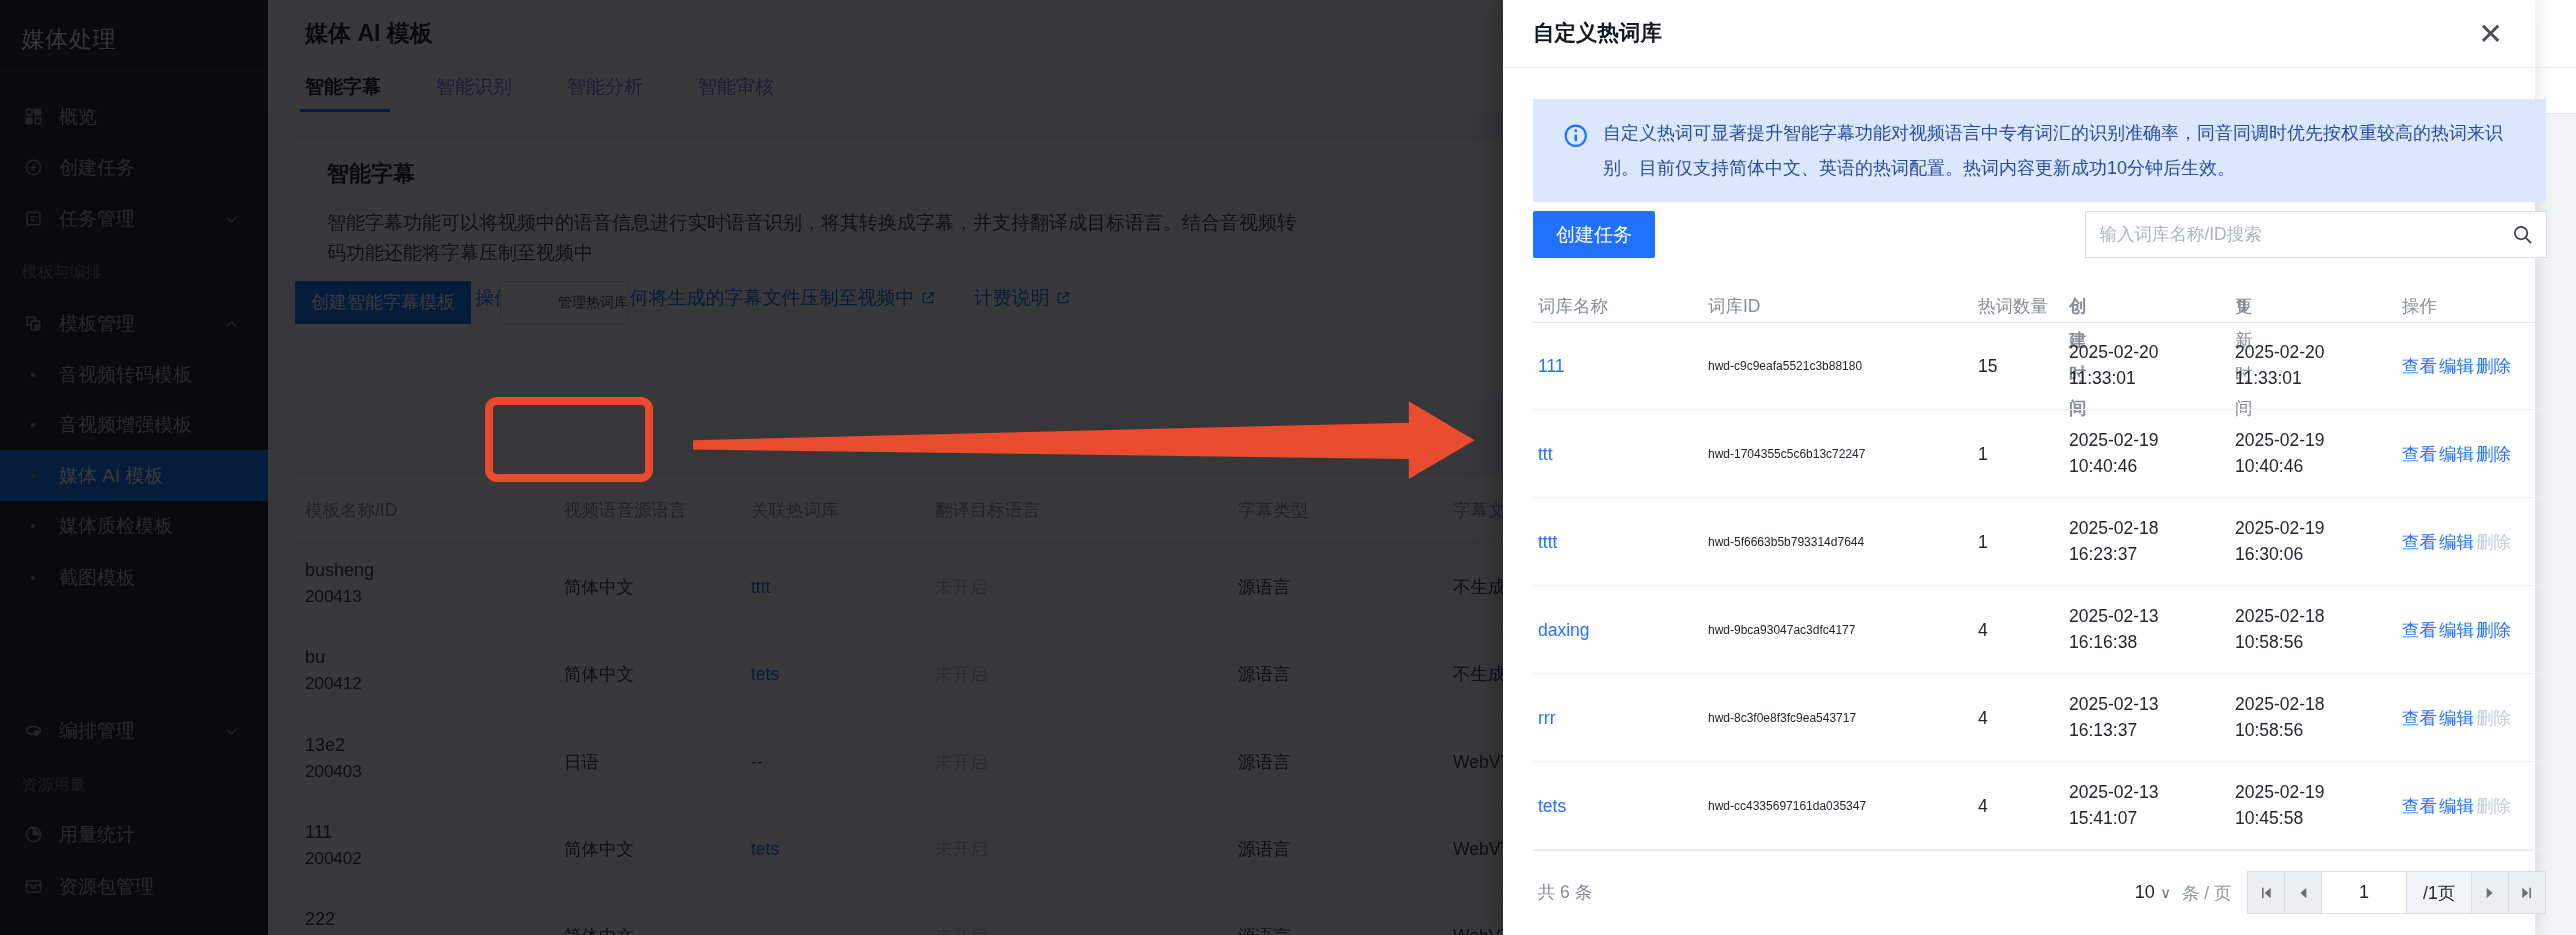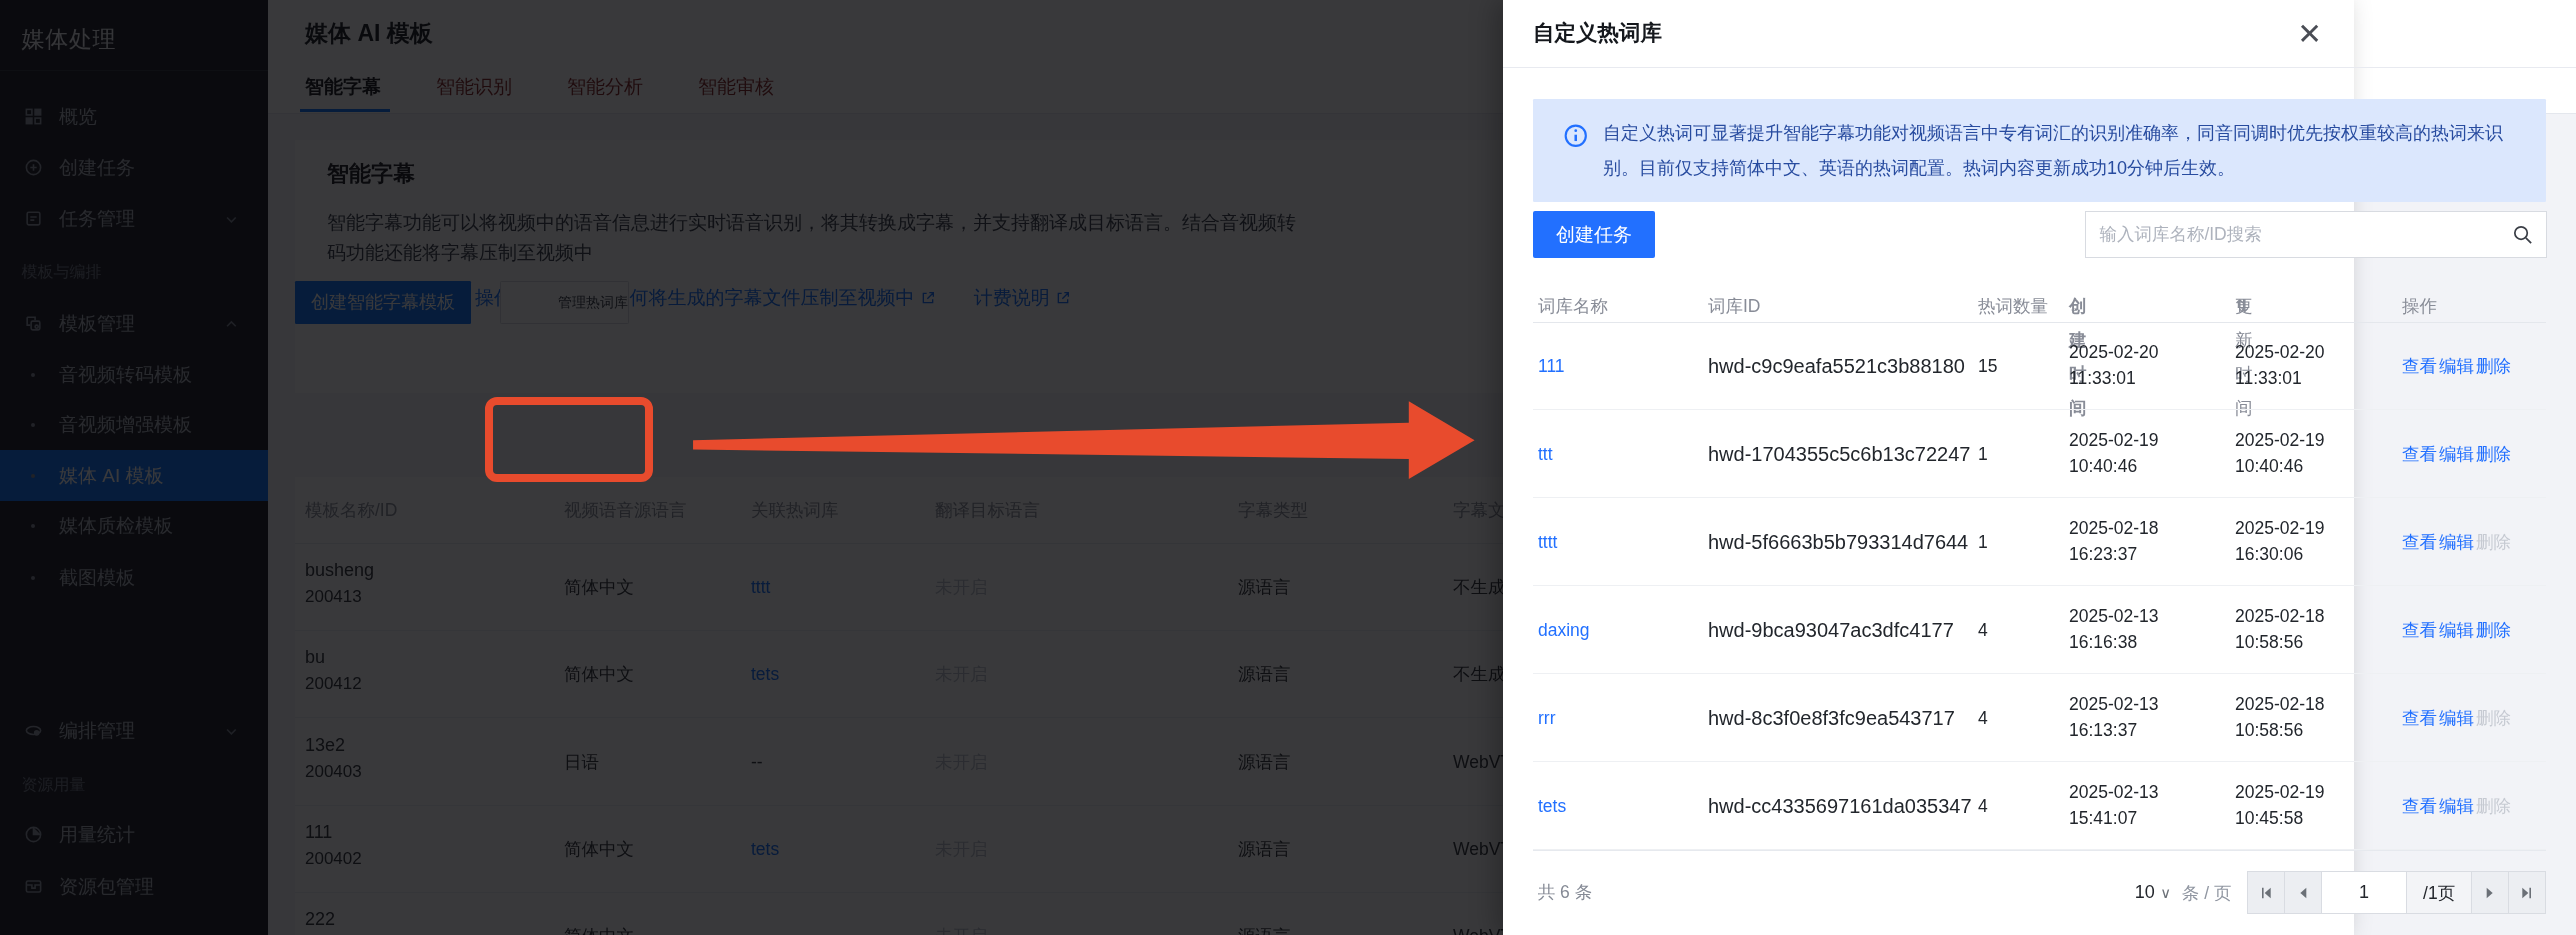--- a/index.html
+++ b/index.html
@@ -21,21 +21,21 @@
   .sb-sub .dot { position:absolute; left:31px; top:24px; width:4px; height:4px; border-radius:50%; background:#868c99; }
   .sb-active { background:#006eff; }
   .sb-active .lbl { color:#fff; }
   svg { display:block; }
 
   
   #main { left:268px; top:0; width:2308px; height:936px; background:#f2f3f7; }
   .mc-header { left:0; top:0; width:2308px; height:114px; background:#fff; border-bottom:1.3px solid #e4e7ed; }
   .page-title { left:37px; top:17.5px; font-size:23px; font-weight:bold; color:#12151b; }
   .tabs { left:37px; top:72px; height:40px; display:flex; gap:55px; }
-  .tab { font-size:19px; color:#7f1d1d; height:40px; line-height:29.5px; cursor:pointer; }
+  .tab { font-size:19px; color:#8b5cf6; height:40px; line-height:29.5px; cursor:pointer; }
   .tab.active { color:#0f1217; font-weight:bold; }
   .tab-underline { left:32px; top:109px; width:90px; height:3.4px; background:#006eff; }
 
   .card1 { left:27px; top:140px; width:1718px; height:253px; background:#fff; }
   .card1 h2 { position:absolute; left:32px; top:19px; font-size:22px; color:#14171d; }
   .card1 .desc { position:absolute; left:32px; top:68px; width:987px; font-size:19px; line-height:29.5px; color:#333a45; }
   .doc-links { position:absolute; left:32px; top:145px; display:flex; gap:38px; }
   .doc-link { font-size:19px; color:#0a6cff; display:flex; align-items:center; gap:5.4px; cursor:pointer; }
 
   .btn-primary { left:27px; top:281px; width:176px; height:43px; background:#006eff; color:#fff;
@@ -53,21 +53,21 @@
   .c-lang { left:269px; } .c-hot { left:456px; } .c-status { left:640px; color:#b9bfca !important; }
   .c-type { left:943px; } .c-file { left:1158px; }
   .link-blue { color:#0a6cff !important; cursor:pointer; }
 
   
   #overlay { left:0; top:0; width:1503px; height:936px; background:rgba(8,8,10,0.8); z-index:50; }
   #anno-rect { left:485px; top:397px; width:168px; height:85px; border:8px solid #e84b2d; border-radius:12px; z-index:60; }
   #anno-arrow { left:685px; top:389px; z-index:60; }
 
   
-  #drawer { left:1503px; top:0; width:851px; height:936px; background:#fff; z-index:70;
+  #drawer { left:1503px; top:0; width:1032px; height:936px; background:#fff; z-index:70;
     box-shadow:-8px 0 24px rgba(0,0,0,0.25); }
   .dw-title { left:30px; top:0; height:67px; line-height:67px; font-size:21.5px; font-weight:600; color:#15181d; }
   .dw-close { right:32px; top:14.8px; font-size:29.5px; color:#4a4d55; line-height:38px; cursor:pointer; font-weight:300; }
   .dw-divider { left:0; top:67px; width:1073px; height:1.3px; background:#e8eaf0; }
   .dw-banner { left:30px; top:99px; width:1013px; height:103px; background:#dbe7fd; border-radius:1.3px; }
   .dw-banner .bicon { position:absolute; left:29.5px; top:24px; width:25.5px; height:25.5px; color:#2270ff; }
   .dw-banner .btext { position:absolute; left:70px; top:17px; width:926px; font-size:18px; line-height:35px; color:#274b9f; }
   .dw-newbtn { left:30px; top:211px; width:122px; height:47px; background:#2270ff; color:#fff; font-size:19px;
     text-align:center; line-height:47px; border-radius:2px; cursor:pointer; }
   .dw-search { left:582px; top:211px; width:462px; height:47px; border:1.3px solid #d8dbe1; border-radius:0; background:#fff; }
@@ -82,21 +82,21 @@
   .dcol-name { left:35px; } .dcol-id { left:205px; } .dcol-count { left:475px; }
   .dcol-created { left:566px; } .dcol-updated { left:732px; } .dcol-ops { left:899px; }
   .sort-active { color:#1c1f26 !important; font-weight:bold; }
   .sort-arrow { color:#1c1f26; font-weight:bold; }
   .sort-both { color:#a7acb6; font-size:16px; }
 
   .dt-row { left:0; width:1073px; height:88px; }
   .dt-row .rb { position:absolute; left:30px; bottom:0; width:1013px; height:1.3px; background:#eef0f3; }
   .dt-row span { position:absolute; line-height:88px; font-size:17.5px; color:#22262c; }
   .dt-row .nm { color:#2270ff; cursor:pointer; }
-  .dt-row .id { font-size:20px; }
+  .dt-row .id { font-size:12px; }
   .dt-date { top:18px !important; line-height:25.5px !important; white-space:pre-line; }
   .ops { display:flex; gap:2px; top:0; }
   .ops a { font-size:17.5px; color:#2270ff; line-height:88px; cursor:pointer; text-decoration:none; }
   .ops a.disabled { color:#c6cad2; cursor:default; }
 
   .dw-footdiv { left:30px; top:850px; width:1013px; height:1.3px; background:#e6e9ee; }
   .dw-foot { left:30px; top:851px; width:1013px; height:83px; }
   .foot-total { position:absolute; left:4.7px; top:0; line-height:83px; font-size:17.5px; color:#858a95; }
   .foot-right { position:absolute; right:0; top:20px; display:flex; align-items:center; gap:10.7px;justify-content:space-between; }
   .psize { font-size:18px; color:#23262c; display:flex; align-items:center; gap:5.4px; cursor:pointer; }

